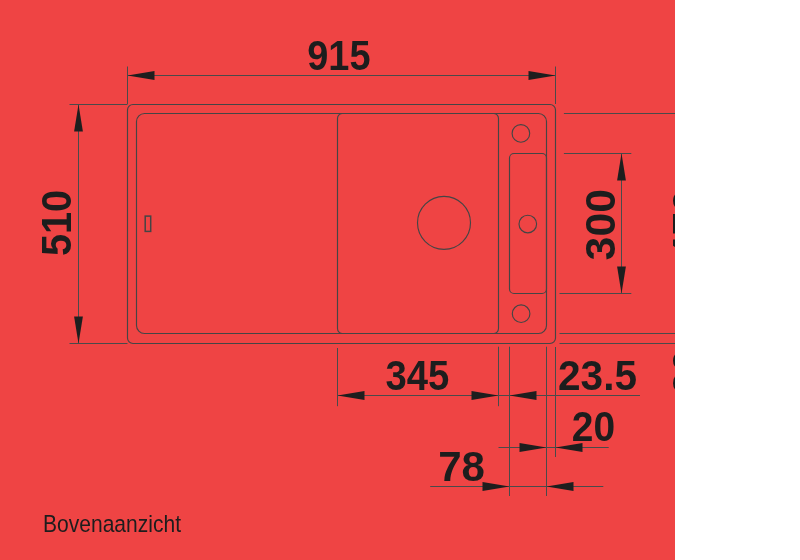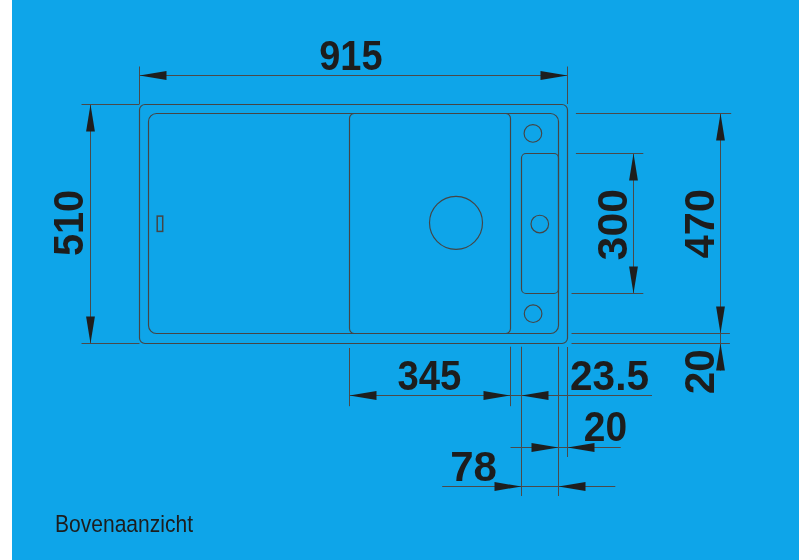--- a/index.html
+++ b/index.html
@@ -1,16 +1,16 @@
 <!DOCTYPE html>
 <html><head>
 <meta charset="utf-8">
 <style>
   html,body{margin:0;padding:0;background:#ffffff;}
-  #wrap{width:787px;height:560px;position:relative;background:#0ea5e9;overflow:hidden;margin-left:12px;}
+  #wrap{width:675px;height:560px;position:relative;background:#ef4444;overflow:hidden;}
   svg{display:block;}
   text{font-family:"Liberation Sans", sans-serif;fill:#1d1d1d;}
   .dim{font-weight:bold;font-size:43px;}
   .lbl{font-size:24.5px;}
 </style>
 </head>
 <body>
 <div id="wrap">
 <svg width="800" height="560" viewBox="0 0 800 560">
 

